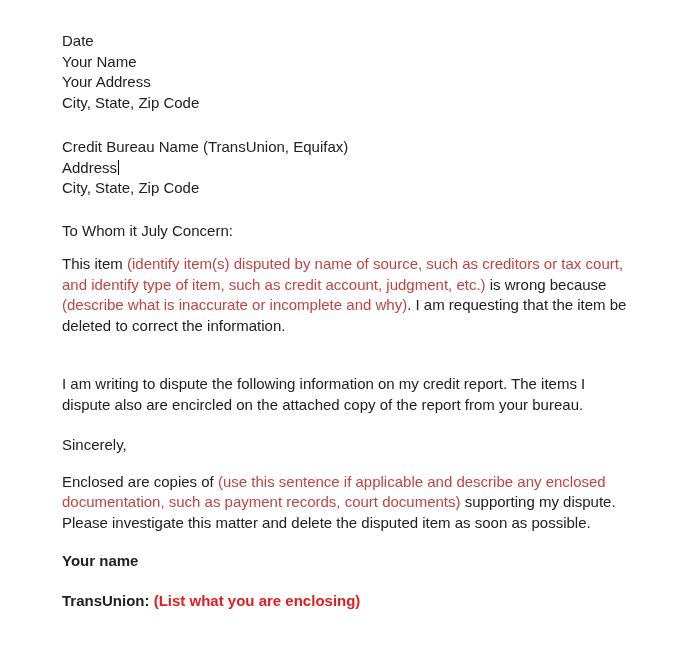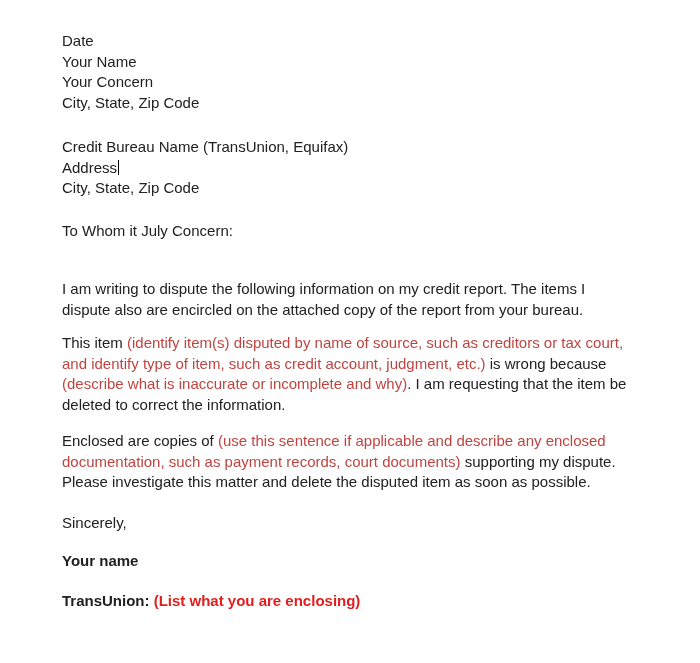--- a/index.html
+++ b/index.html
@@ -47,54 +47,54 @@
   }
 </style>
 </head>
 <body>
 
 <div class="page">
 
   <div class="block sender">
     <div class="line">Date</div>
     <div class="line">Your Name</div>
-    <div class="line">Your Concern</div>
+    <div class="line">Your Address</div>
     <div class="line">City, State, Zip Code</div>
   </div>
 
   <div class="block recipient">
     <div class="line">Credit Bureau Name (TransUnion, Equifax)</div>
     <div class="line"><span>Address</span><span class="caret"></span></div>
     <div class="line">City, State, Zip Code</div>
   </div>
 
   <div class="block salutation">
     <div class="line">To Whom it July Concern:</div>
   </div>
 
-  <div class="block p-intro">
-    <div class="line">I am writing to dispute the following information on my credit report. The items I</div>
-    <div class="line">dispute also are encircled on the attached copy of the report from your bureau.</div>
-  </div>
-
   <div class="block p-item">
     <div class="line"><span>This item </span><span class="red">(identify item(s) disputed by name of source, such as creditors or tax court,</span></div>
     <div class="line"><span class="red">and identify type of item, such as credit account, judgment, etc.)</span><span> is wrong because</span></div>
     <div class="line"><span class="red">(describe what is inaccurate or incomplete and why)</span><span>. I am requesting that the item be</span></div>
     <div class="line"><span>deleted to correct the information.</span></div>
   </div>
 
+  <div class="block p-intro">
+    <div class="line">I am writing to dispute the following information on my credit report. The items I</div>
+    <div class="line">dispute also are encircled on the attached copy of the report from your bureau.</div>
+  </div>
+
+  <div class="block closing">
+    <div class="line">Sincerely,</div>
+  </div>
+
   <div class="block p-enclosed">
     <div class="line"><span>Enclosed are copies of </span><span class="red">(use this sentence if applicable and describe any enclosed</span></div>
     <div class="line"><span class="red">documentation, such as payment records, court documents)</span><span> supporting my dispute.</span></div>
     <div class="line"><span>Please investigate this matter and delete the disputed item as soon as possible.</span></div>
-  </div>
-
-  <div class="block closing">
-    <div class="line">Sincerely,</div>
   </div>
 
   <div class="block signature">
     <div class="line">Your name</div>
   </div>
 
   <div class="block enclosures">
     <div class="line"><span>TransUnion: </span><span class="bright-red">(List what you are enclosing)</span></div>
   </div>
 

